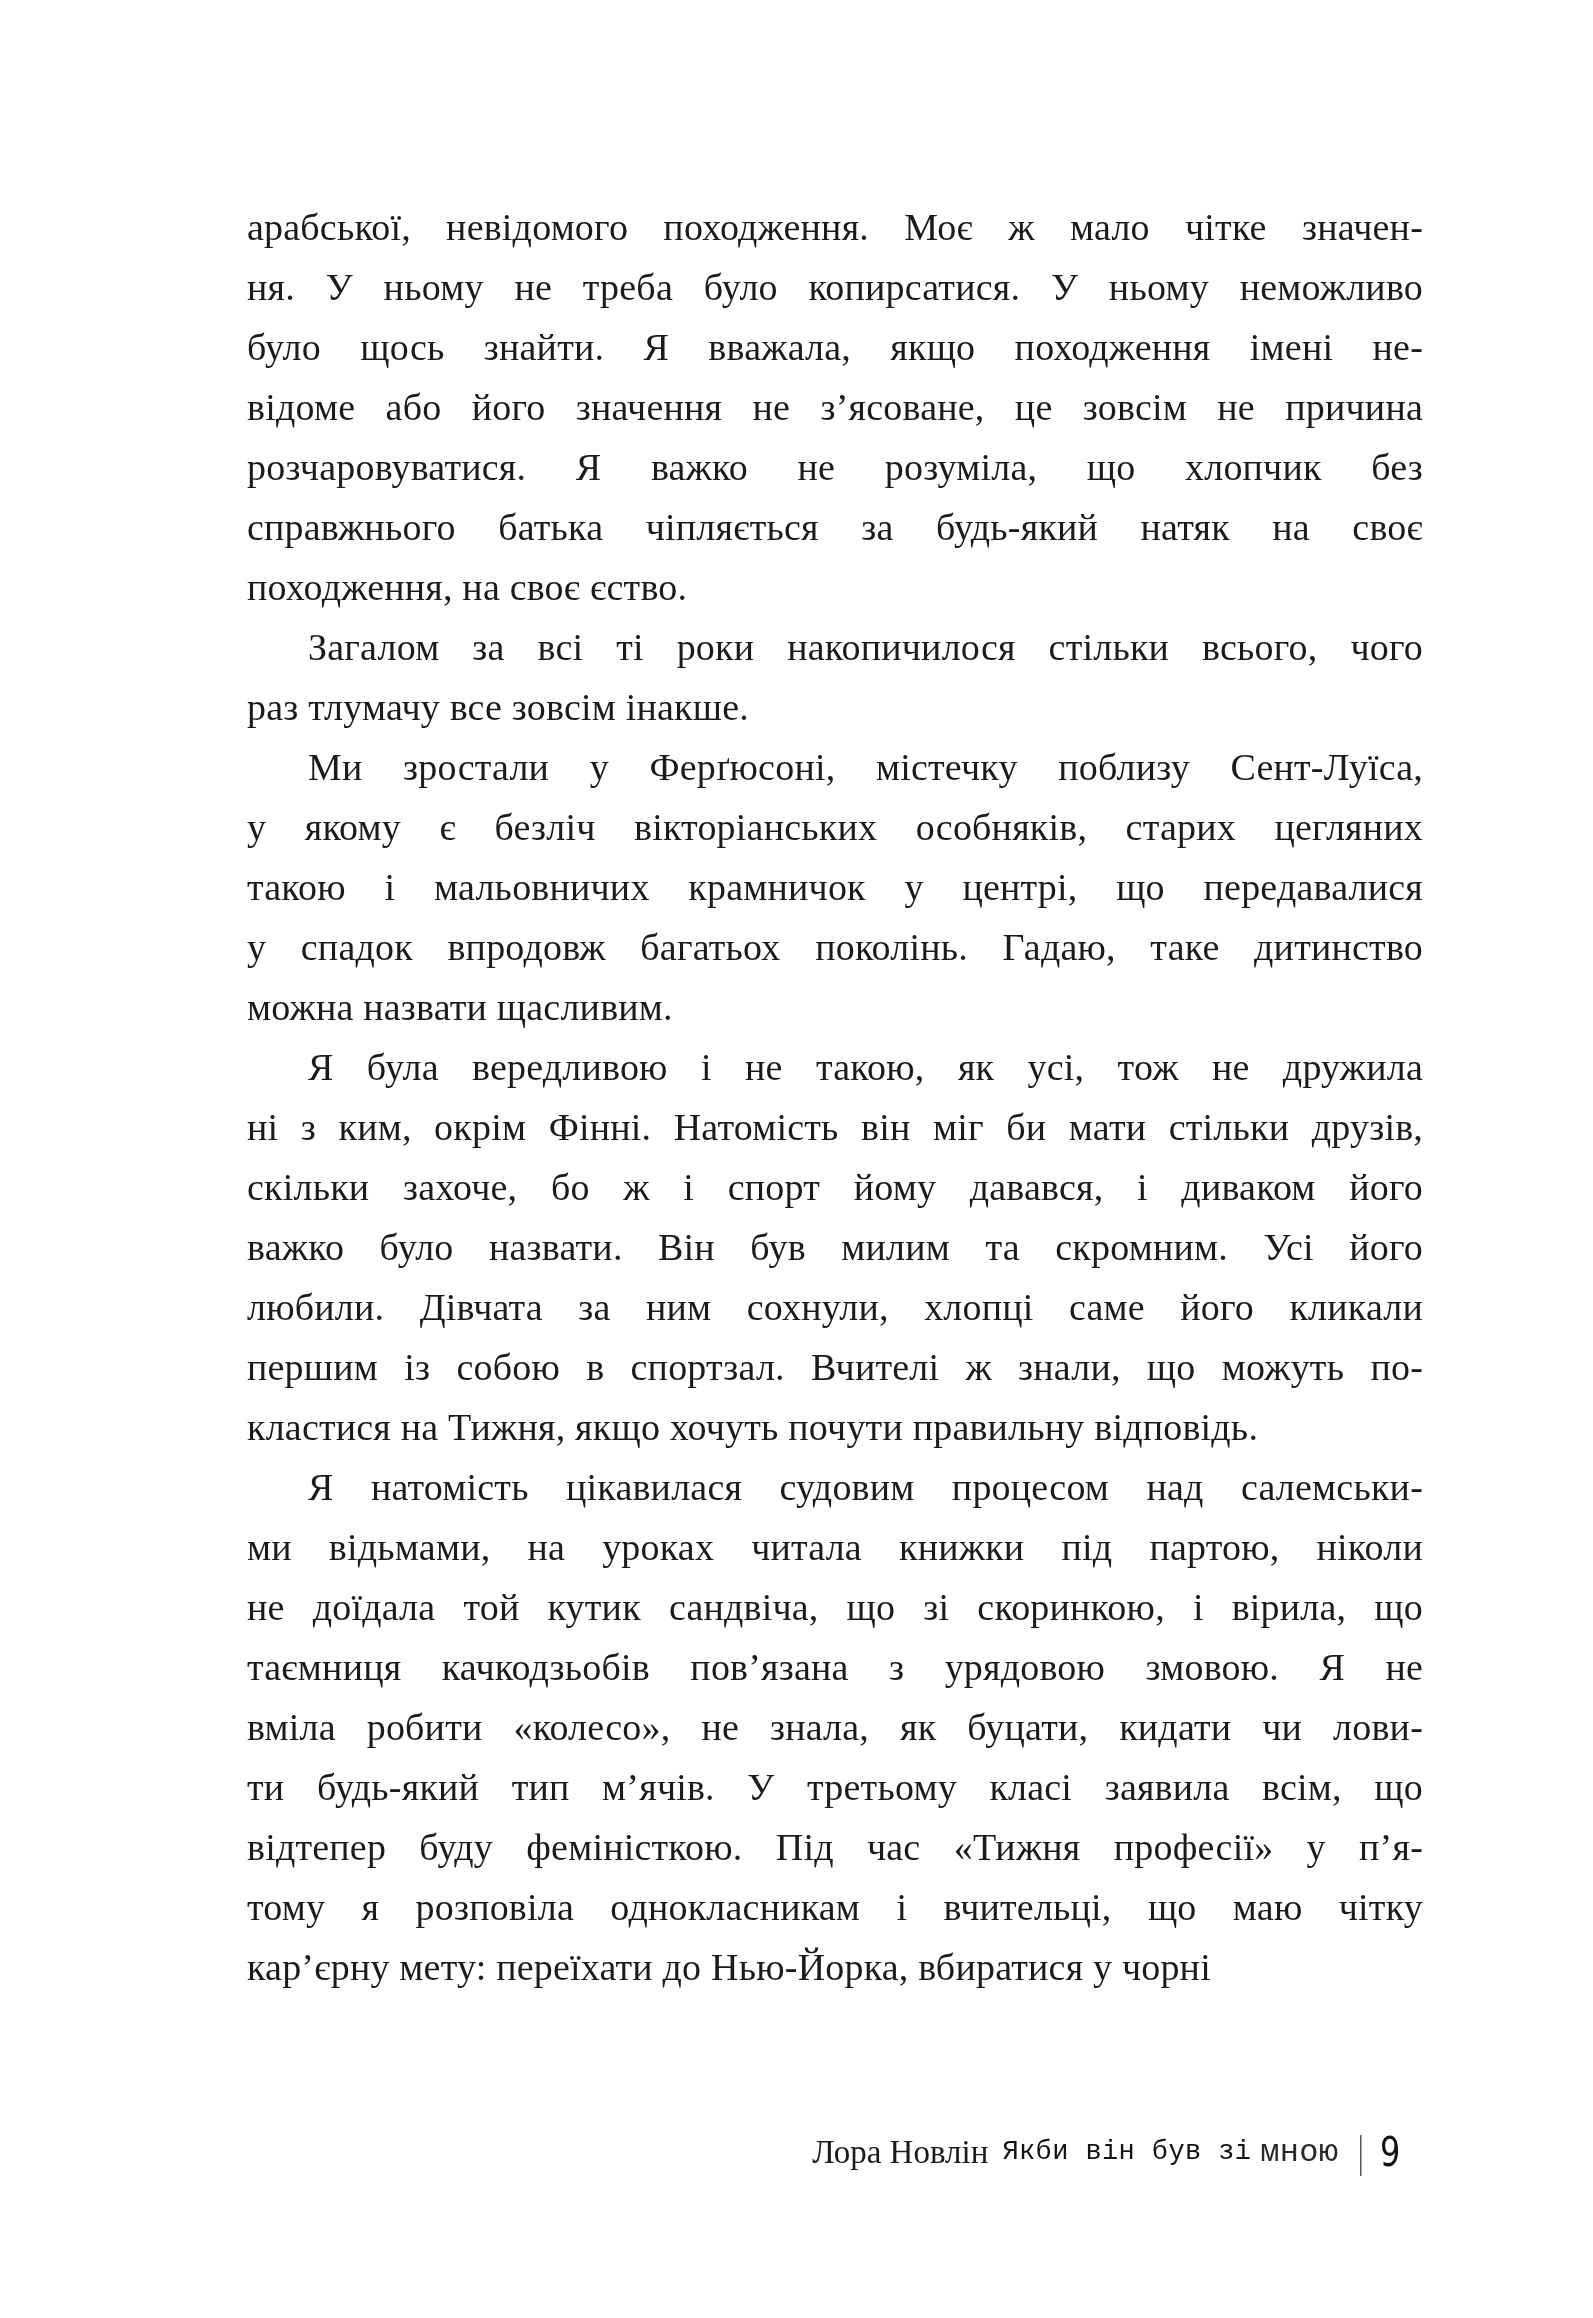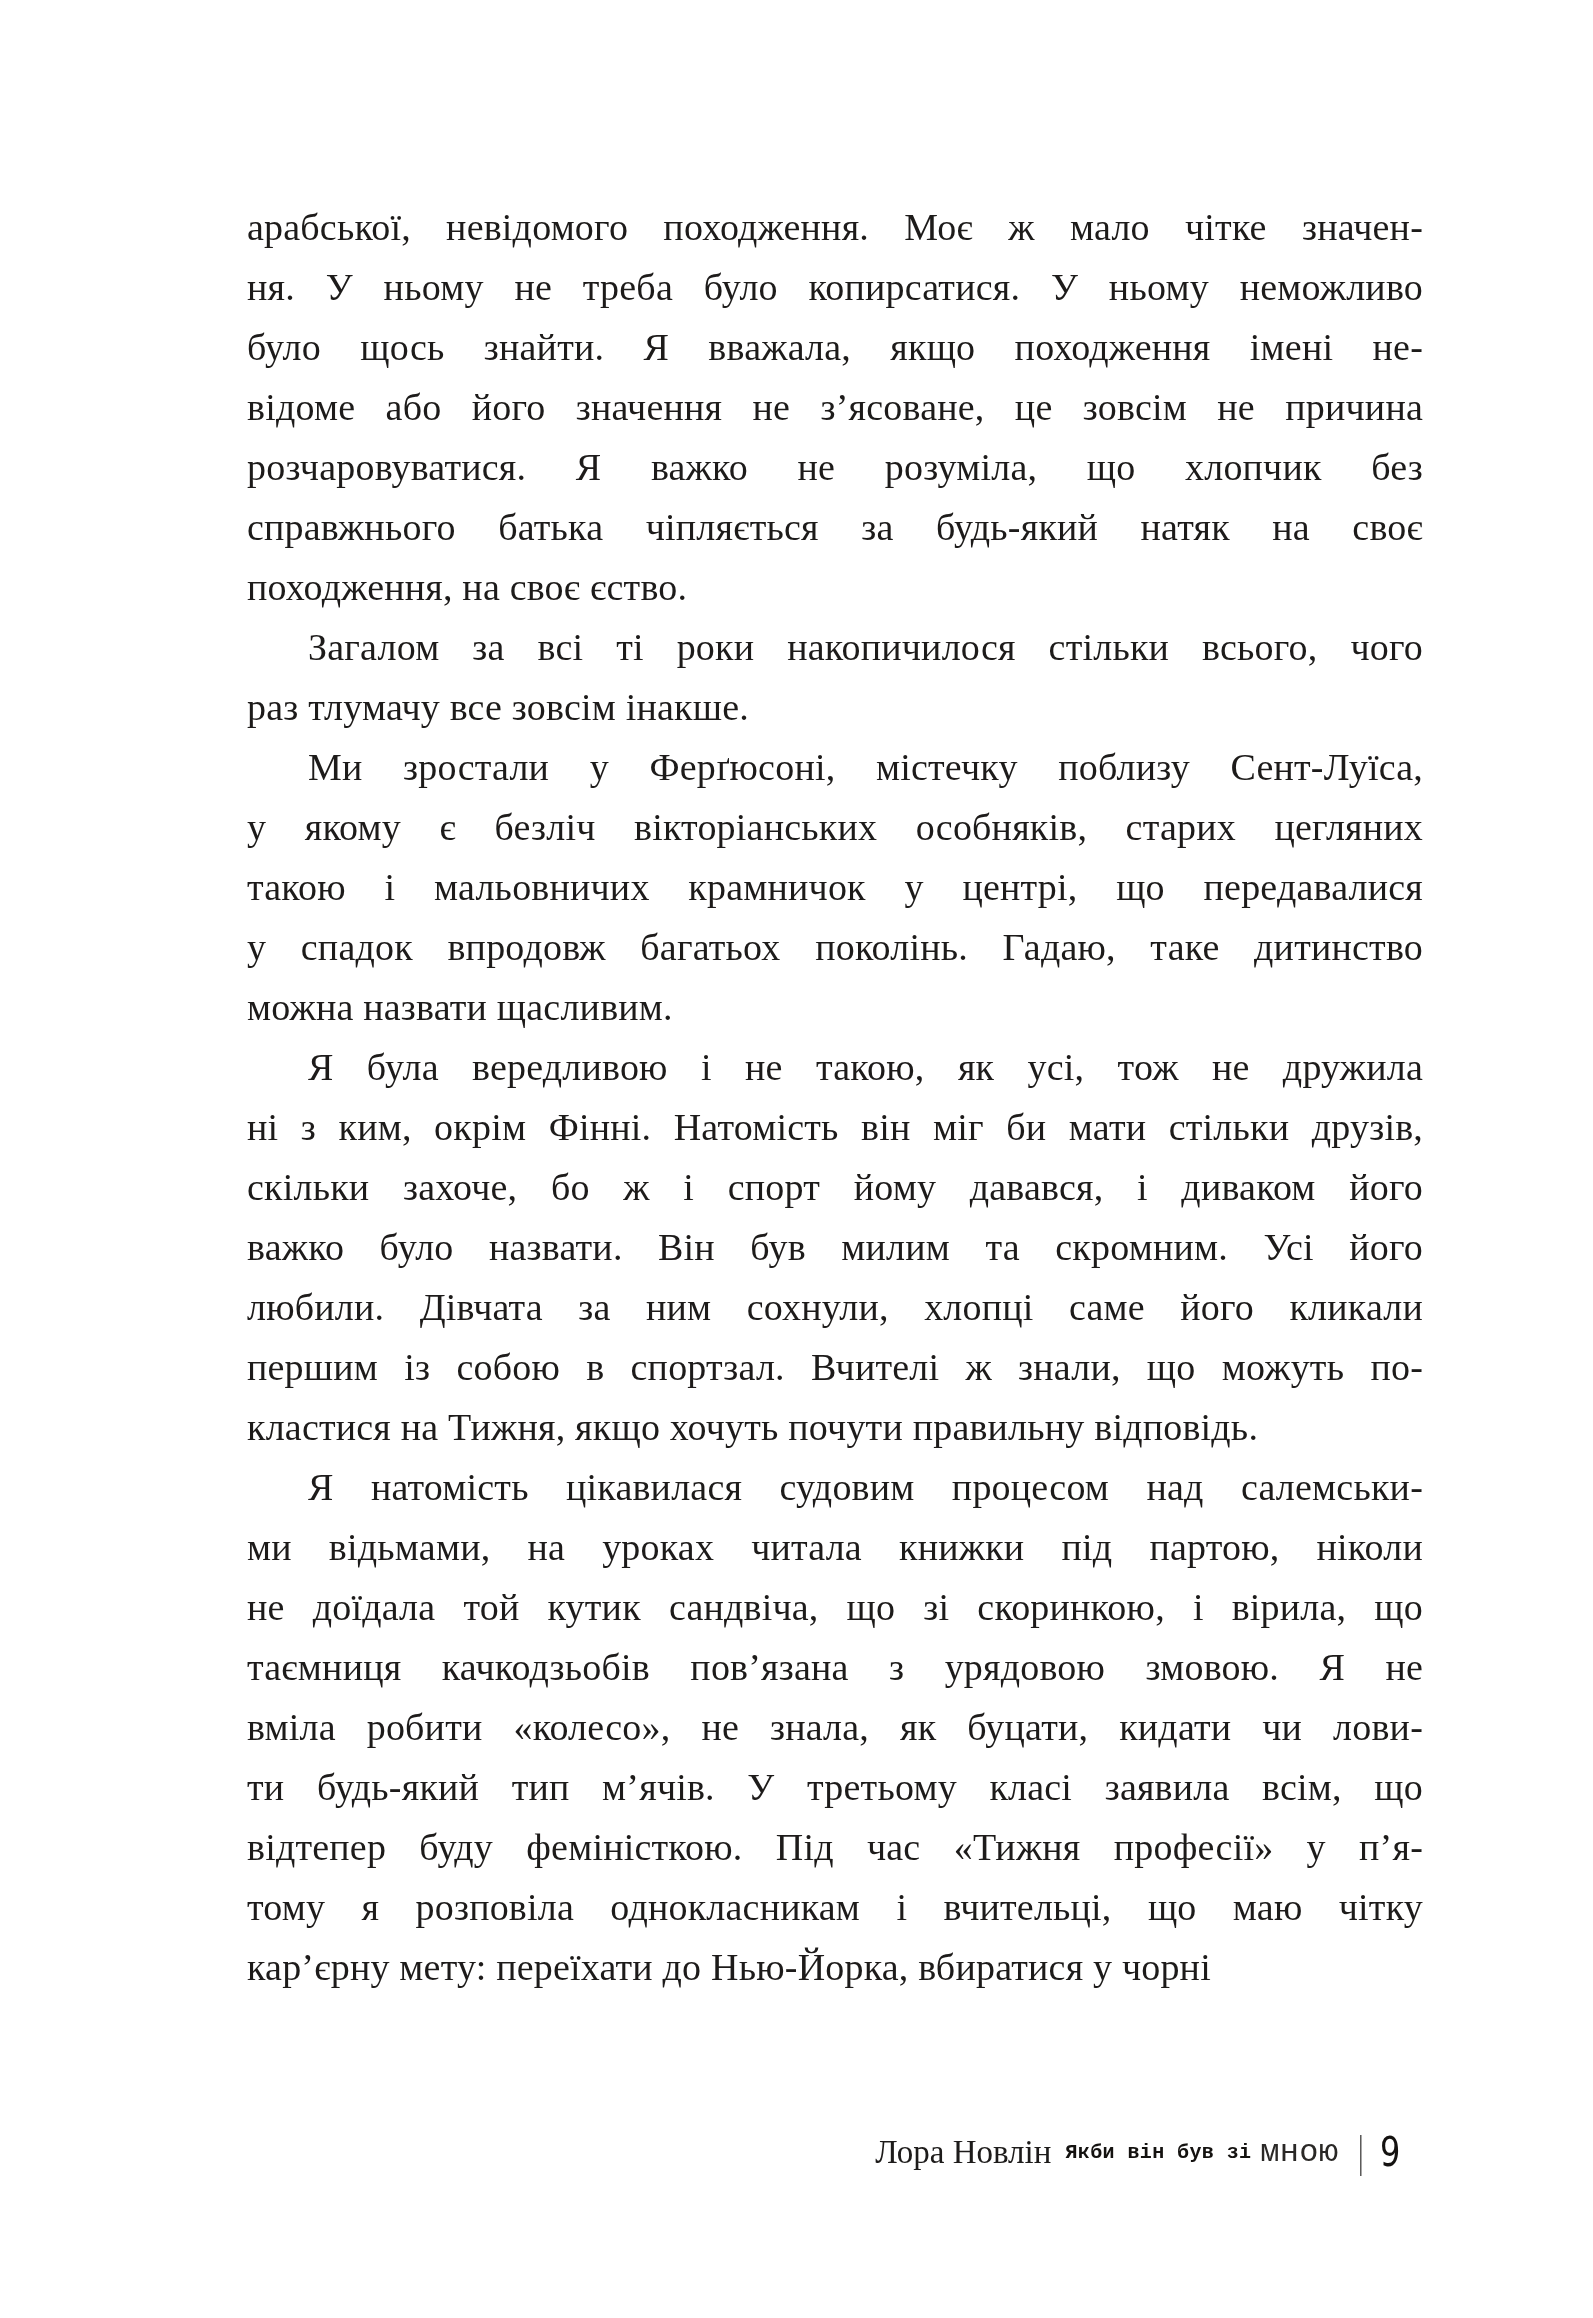--- a/index.html
+++ b/index.html
@@ -53,22 +53,22 @@
     align-items: center;
     white-space: nowrap;
   }
   .footer-author {
     font-size: 33px;
     color: #1d1b1a;
     margin-right: 14px;
   }
   .footer-title-strong {
     font-family: "Liberation Mono", "DejaVu Sans Mono", monospace;
-    font-weight: 700;
-    font-size: 20px;
+    font-weight: 400;
+    font-size: 27px;
     letter-spacing: 0.4px;
     color: #141210;
     margin-right: 8.7px;
   }
   .footer-title-light {
     font-family: "Liberation Mono", "DejaVu Sans Mono", monospace;
     font-weight: 400;
     font-size: 32px;
     letter-spacing: 0.4px;
     color: #2a2826;

